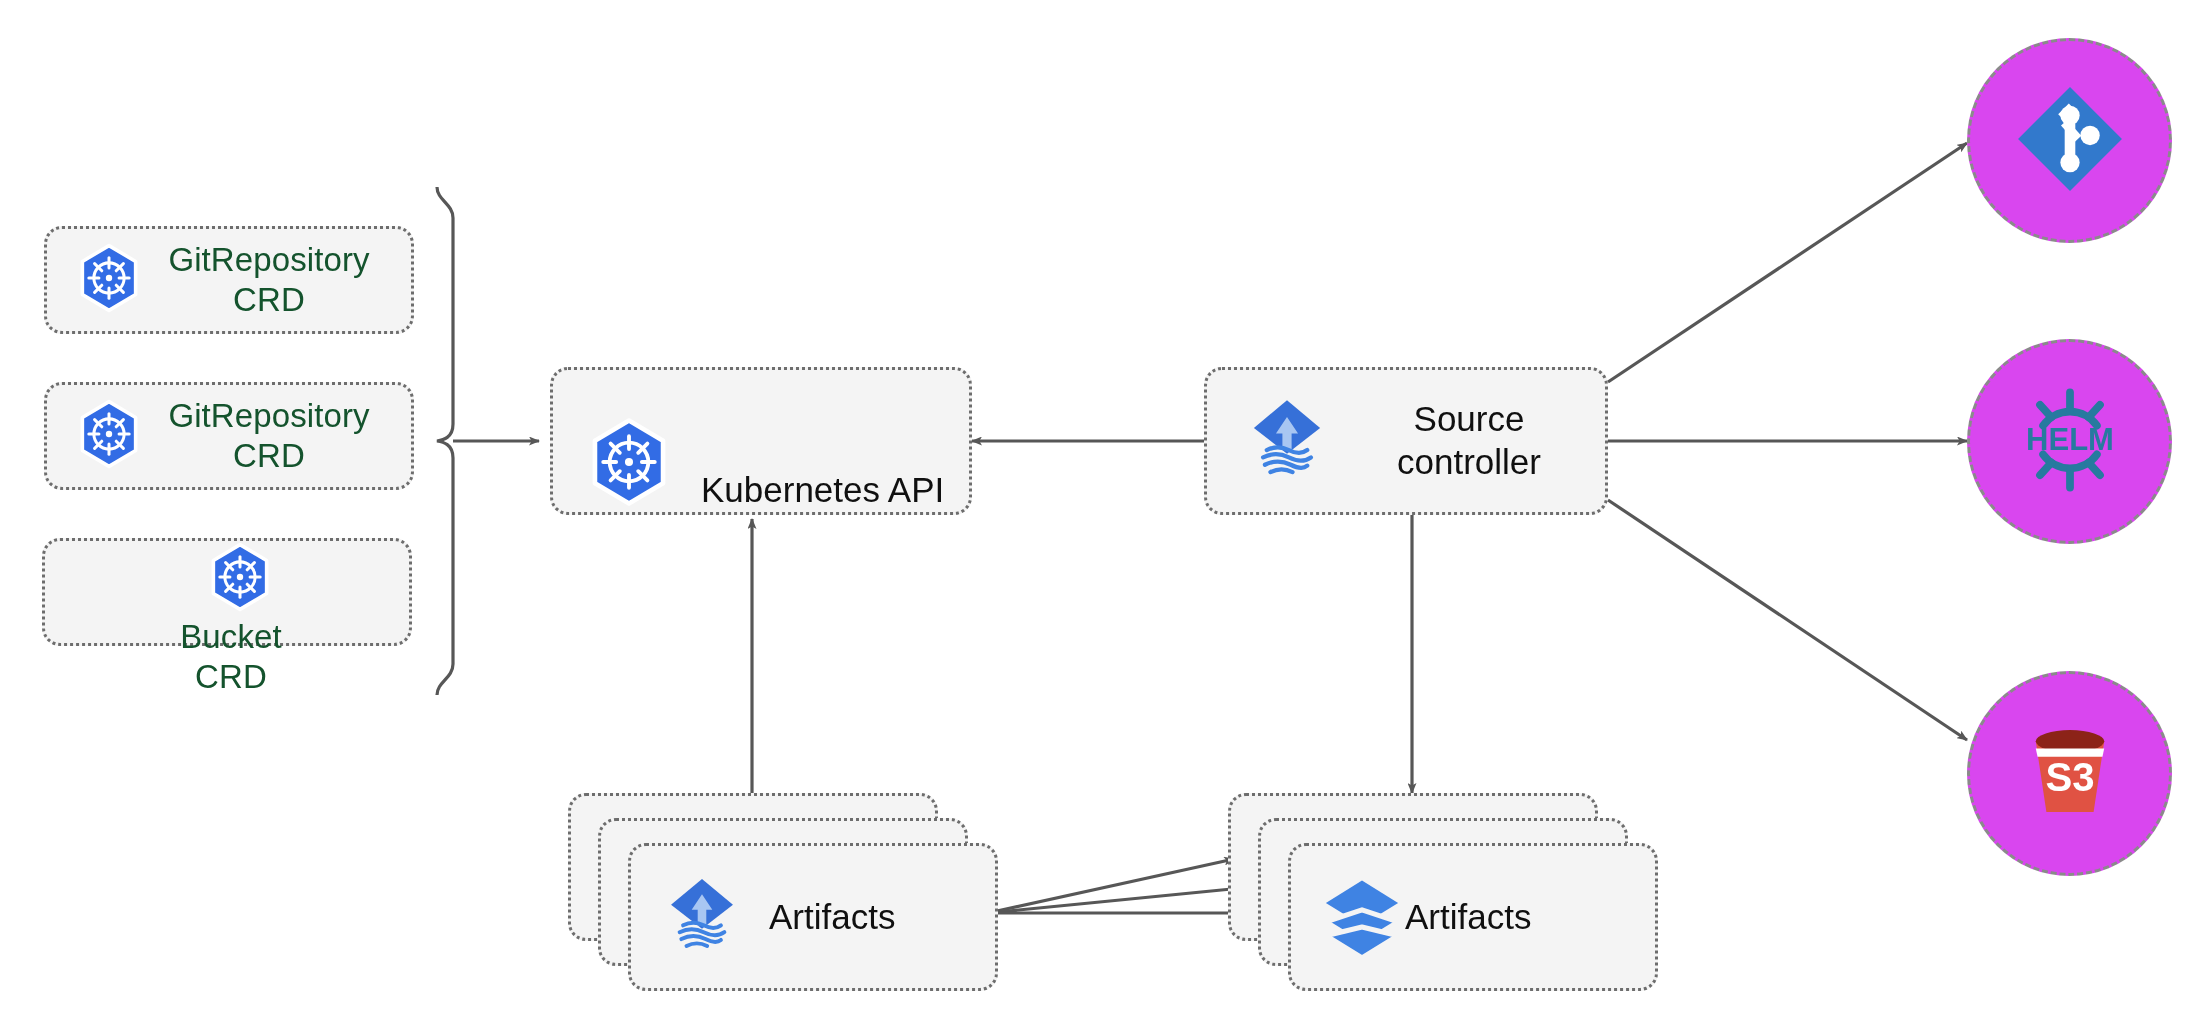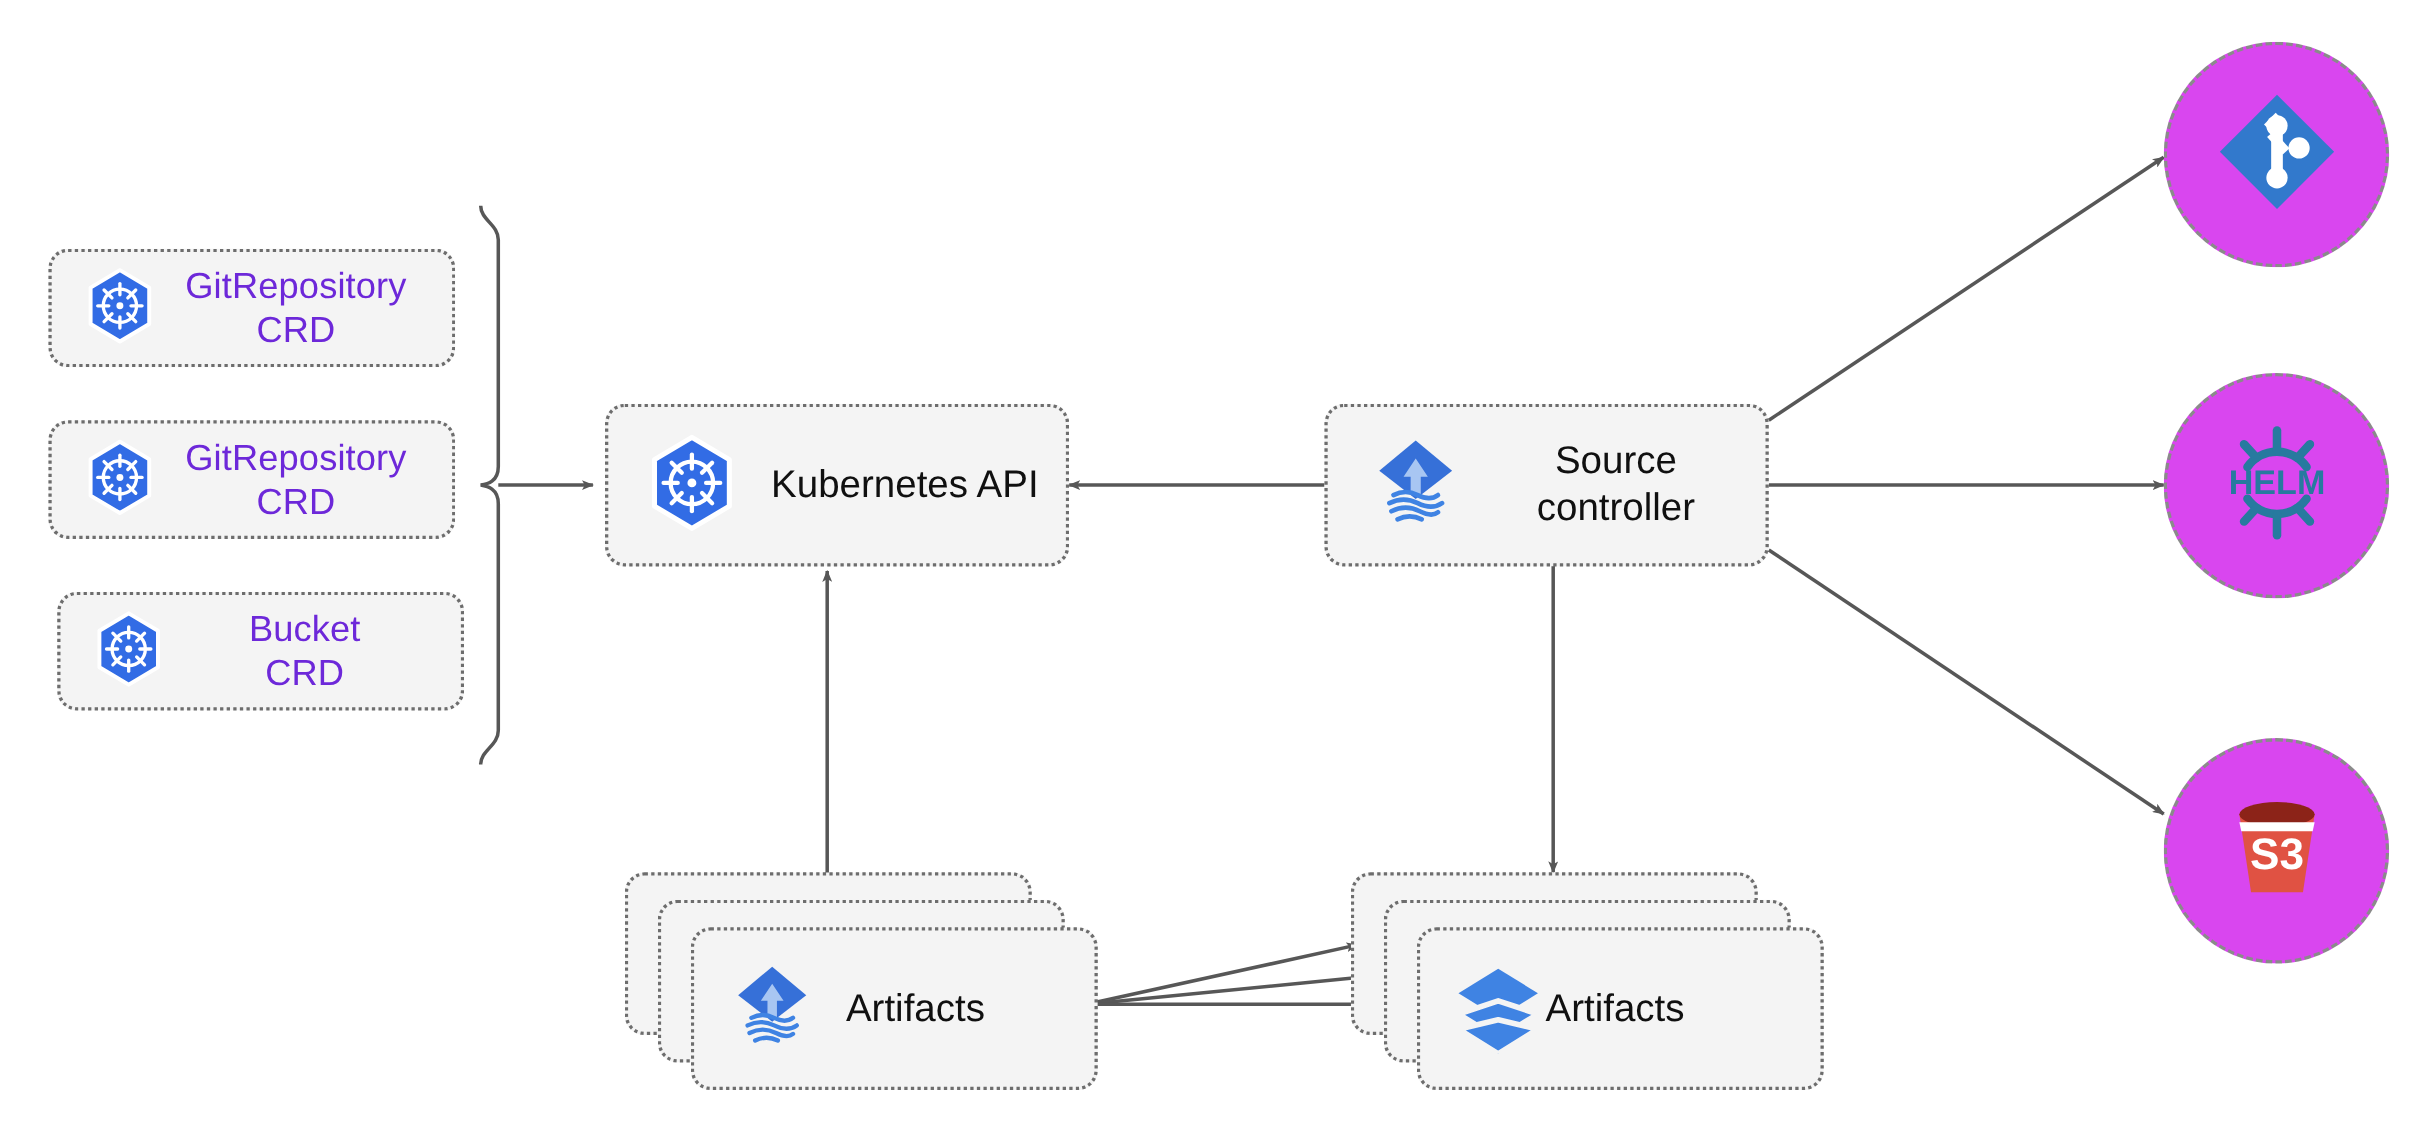--- a/index.html
+++ b/index.html
@@ -39,21 +39,21 @@
   .box.ghost {
     background: #f4f4f4;
   }
   .crd-box {
     padding-left: 26px;
   }
   .crd-label {
     flex: 1;
     text-align: center;
     font-size: 33px;
-    color: #6d28d9;
+    color: #14532d;
     line-height: 1.22;
     letter-spacing: 0.1px;
     padding-right: 18px;
   }
   .node-label {
     font-size: 35px;
     color: #101010;
     line-height: 1.22;
     text-align: center;
   }
@@ -153,21 +153,21 @@
           <line x1="40" y1="60" x2="30" y2="70"></line>
         </g>
       </svg>
     </span>
     <span class="crd-label">
       <span>GitRepository</span><br>
       <span>CRD</span>
     </span>
   </div>
 
-  <div class="box crd-box" style="left:52px; top:538px; width:370px; height:108px;">
+  <div class="box crd-box" style="left:42px; top:538px; width:370px; height:108px;flex-direction:column;">
     <span class="icon">
       <svg width="72" height="72" viewBox="0 0 100 100">
         <polygon points="50,5 87,27 87,73 50,95 13,73 13,27" fill="#326ce5" stroke="#ffffff" stroke-width="5" stroke-linejoin="round"></polygon>
         <g stroke="#ffffff" stroke-width="4.2" fill="none" stroke-linecap="round">
           <circle cx="50" cy="50" r="21"></circle>
           <circle cx="50" cy="50" r="4.4" fill="#ffffff" stroke="none"></circle>
           <line x1="50" y1="22" x2="50" y2="36"></line>
           <line x1="50" y1="64" x2="50" y2="78"></line>
           <line x1="22" y1="50" x2="36" y2="50"></line>
           <line x1="64" y1="50" x2="78" y2="50"></line>
@@ -177,21 +177,21 @@
           <line x1="40" y1="60" x2="30" y2="70"></line>
         </g>
       </svg>
     </span>
     <span class="crd-label">
       <span>Bucket</span><br>
       <span>CRD</span>
     </span>
   </div>
 
-  <div class="box" style="left:550px; top:367px; width:422px; height:148px; padding-left:30px; gap:26px;">
+  <div class="box" style="left:550px; top:367px; width:422px; height:148px; padding-left:30px; gap:26px;align-items:flex-end;">
     <span class="icon">
       <svg width="92" height="92" viewBox="0 0 100 100">
         <polygon points="50,5 87,27 87,73 50,95 13,73 13,27" fill="#326ce5" stroke="#ffffff" stroke-width="5" stroke-linejoin="round"></polygon>
         <g stroke="#ffffff" stroke-width="4.2" fill="none" stroke-linecap="round">
           <circle cx="50" cy="50" r="21"></circle>
           <circle cx="50" cy="50" r="4.4" fill="#ffffff" stroke="none"></circle>
           <line x1="50" y1="22" x2="50" y2="36"></line>
           <line x1="50" y1="64" x2="50" y2="78"></line>
           <line x1="22" y1="50" x2="36" y2="50"></line>
           <line x1="64" y1="50" x2="78" y2="50"></line>

